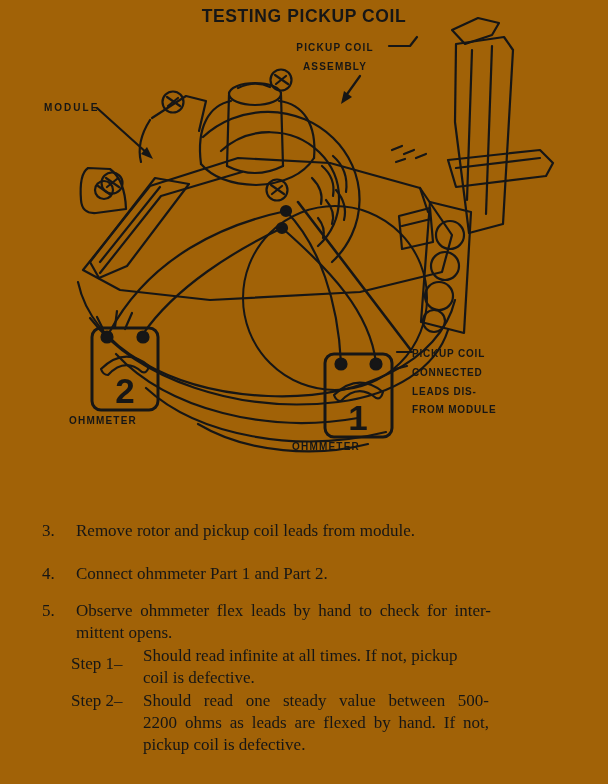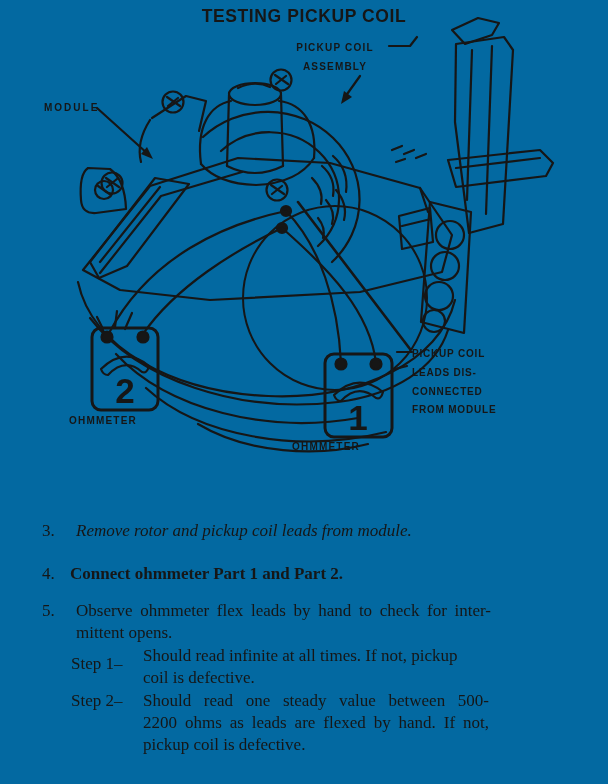--- a/index.html
+++ b/index.html
@@ -1,17 +1,17 @@
 <!DOCTYPE html>
 <html><head>
 <meta charset="utf-8">
 <style>
   html,body{margin:0;padding:0;background:#e8e8e8;}
   .page{
-    position:relative;width:608px;height:784px;background:#0369a1;
+    position:relative;width:608px;height:784px;background:#a16207;
     margin:0 auto;overflow:hidden;color:#161616;
     font-family:"Liberation Serif", serif;
   }
   .abs{position:absolute;}
   
   .dlabel{
     font-family:"Liberation Sans", sans-serif;
     font-weight:bold;font-size:10px;letter-spacing:1.2px;
     color:#161616;white-space:nowrap;line-height:19px;
   }
@@ -165,37 +165,37 @@
 
   <div class="abs dlabel" style="left:44px;top:87px;letter-spacing:2px;margin-top:11px;">MODULE</div>
 
   <div class="abs dlabel center" style="left:272px;top:38px;width:126px;">
     <div>PICKUP COIL</div>
     <div>ASSEMBLY</div>
   </div>
 
   <div class="abs dlabel leads-label" style="left:412px;top:345px;">
     <div>PICKUP COIL</div>
+    <div>CONNECTED</div>
     <div>LEADS DIS-</div>
-    <div>CONNECTED</div>
     <div>FROM MODULE</div>
   </div>
 
   <div class="abs dlabel" style="left:69px;top:411px;">OHMMETER</div>
 
   <div class="abs dlabel" style="left:292px;top:437px;">OHMMETER</div>
 
   <div class="abs" style="left:42px;top:520px;">
     <div class="abs body-line num-col" style="left:0;top:0;">3.</div>
-    <div class="abs body-line" style="left:34px;top:0;font-style:italic;">Remove rotor and pickup coil leads from module.</div>
+    <div class="abs body-line" style="left:34px;top:0;">Remove rotor and pickup coil leads from module.</div>
   </div>
 
   <div class="abs" style="left:42px;top:563px;">
     <div class="abs body-line num-col" style="left:0;top:0;">4.</div>
-    <div class="abs body-line" style="left:28px;top:0;font-weight:bold;">Connect ohmmeter Part 1 and Part 2.</div>
+    <div class="abs body-line" style="left:34px;top:0;">Connect ohmmeter Part 1 and Part 2.</div>
   </div>
 
   <div class="abs" style="left:42px;top:600px;">
     <div class="abs body-line num-col" style="left:0;top:0;">5.</div>
     <div class="abs body-line stretch item-text" style="left:34px;top:0;">Observe ohmmeter flex leads by hand to check for inter-</div>
     <div class="abs body-line" style="left:34px;top:22px;">mittent opens.</div>
   </div>
 
   <div class="abs" style="left:71px;top:645px;">
     <div class="abs body-line" style="left:0;top:0;margin-top:8px;">Step 1–</div>

